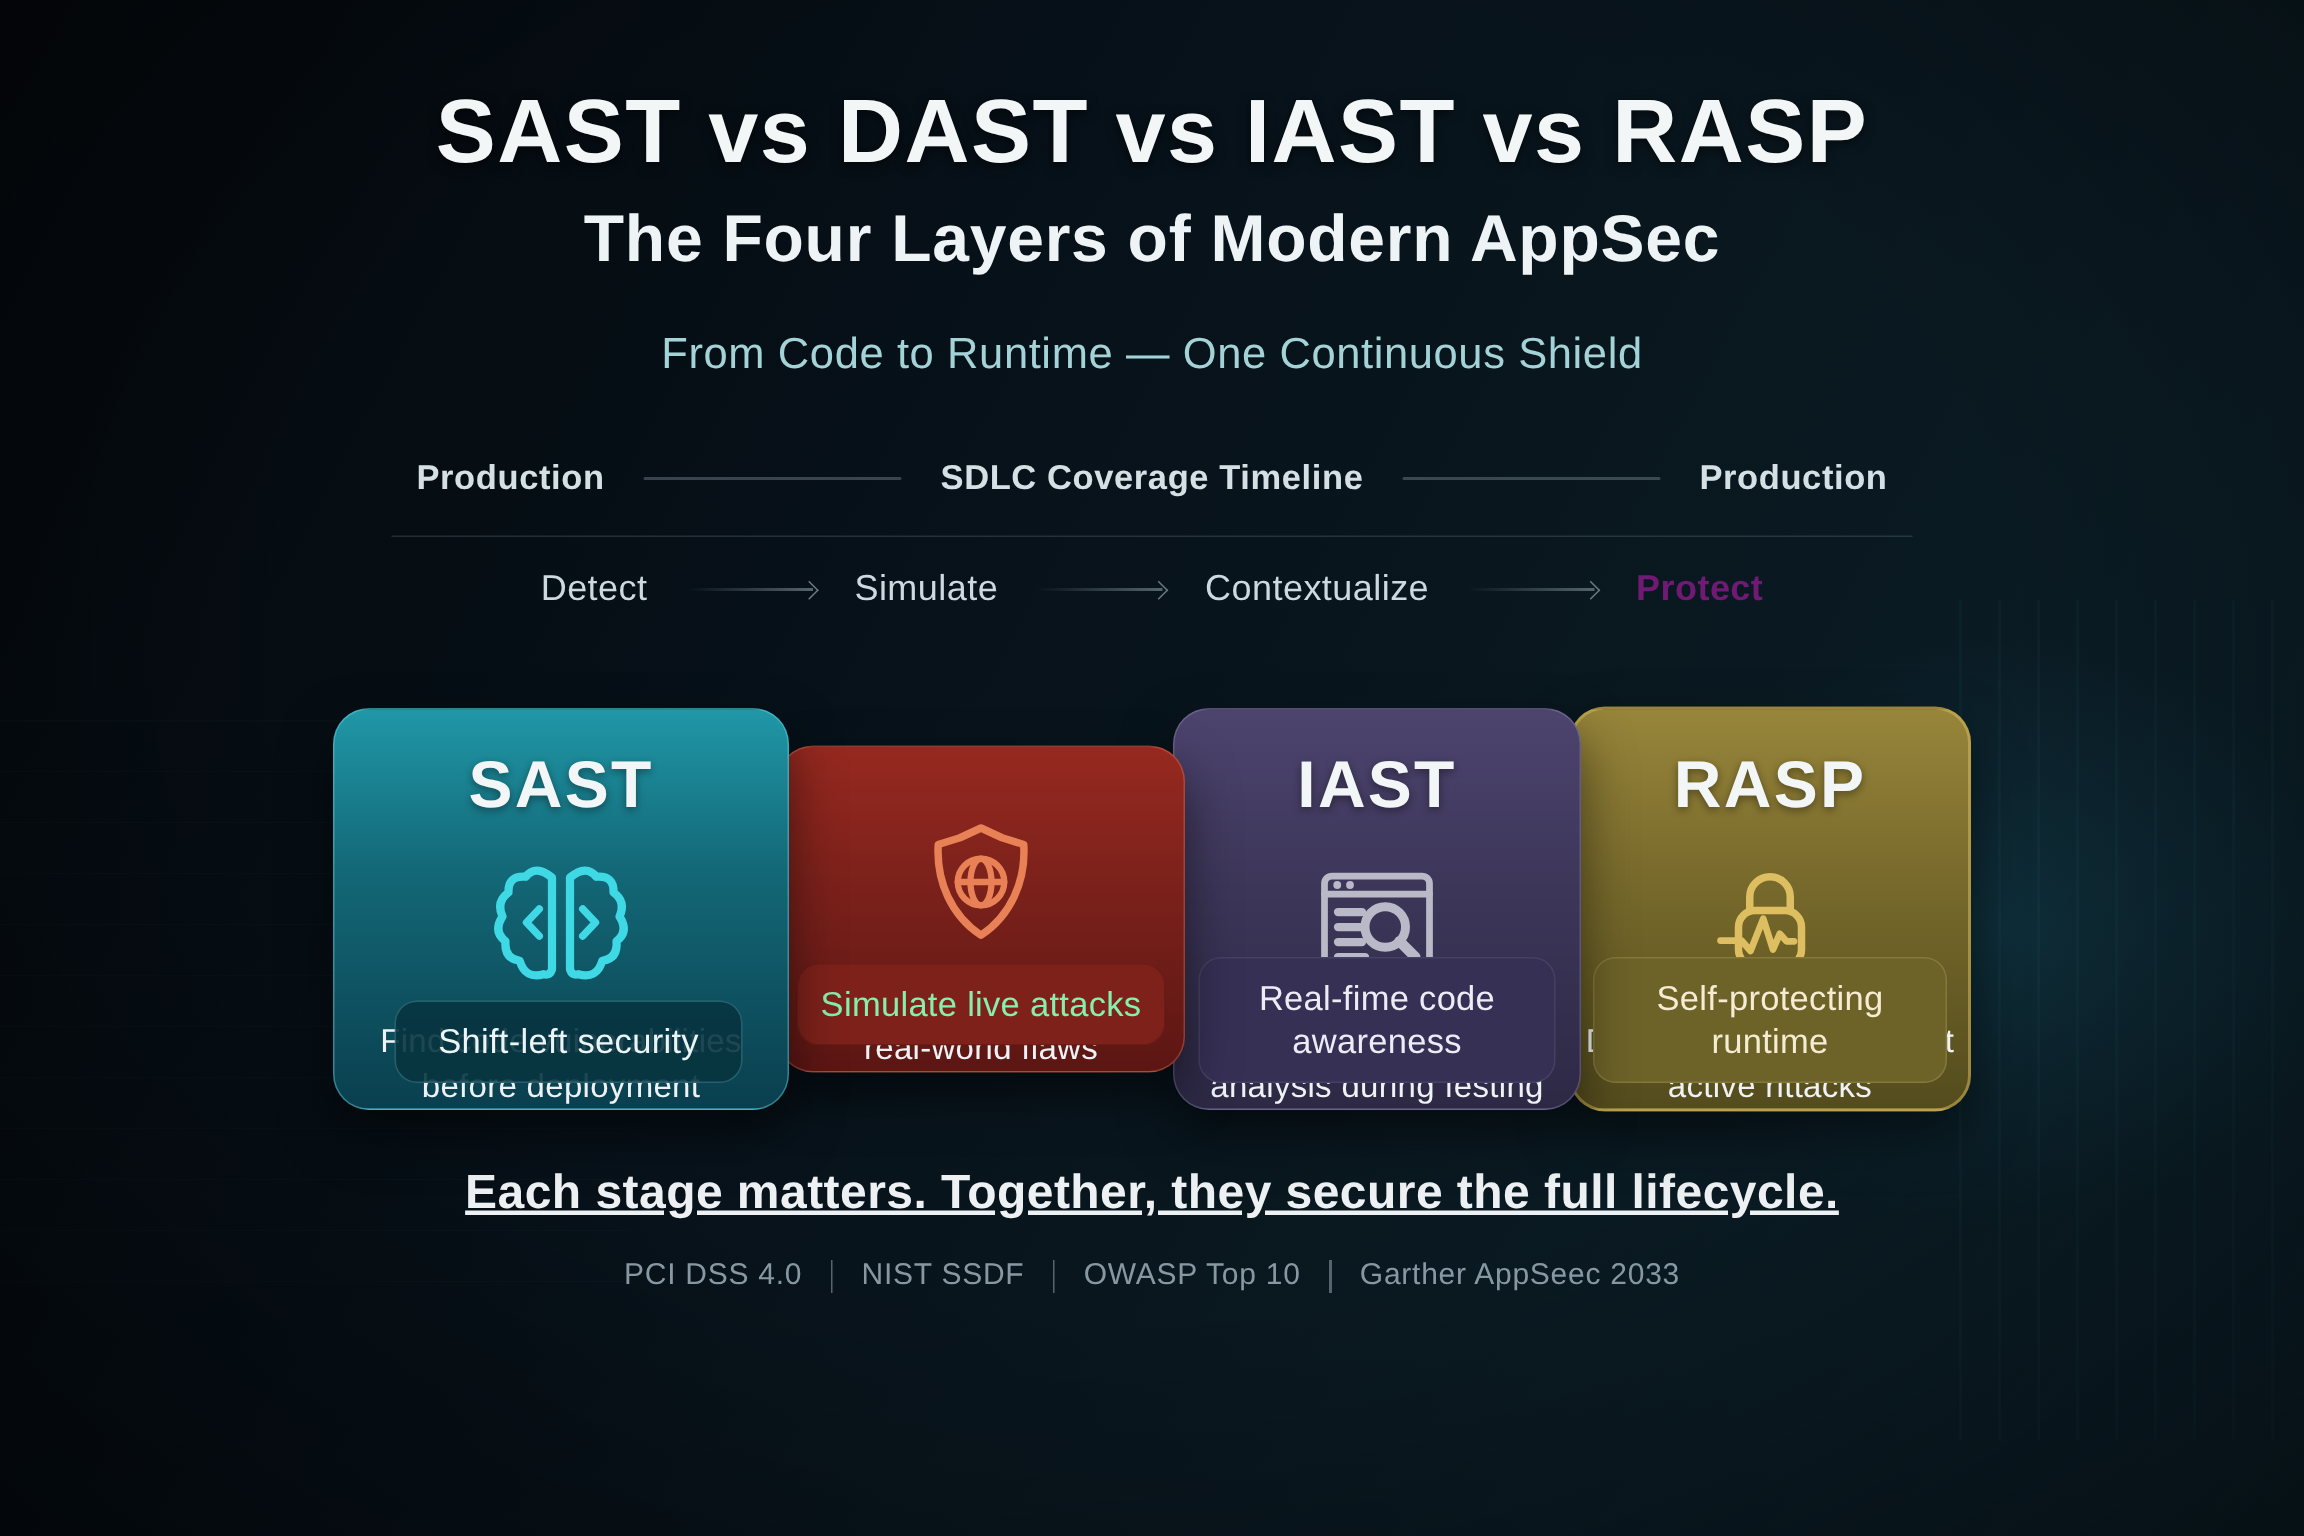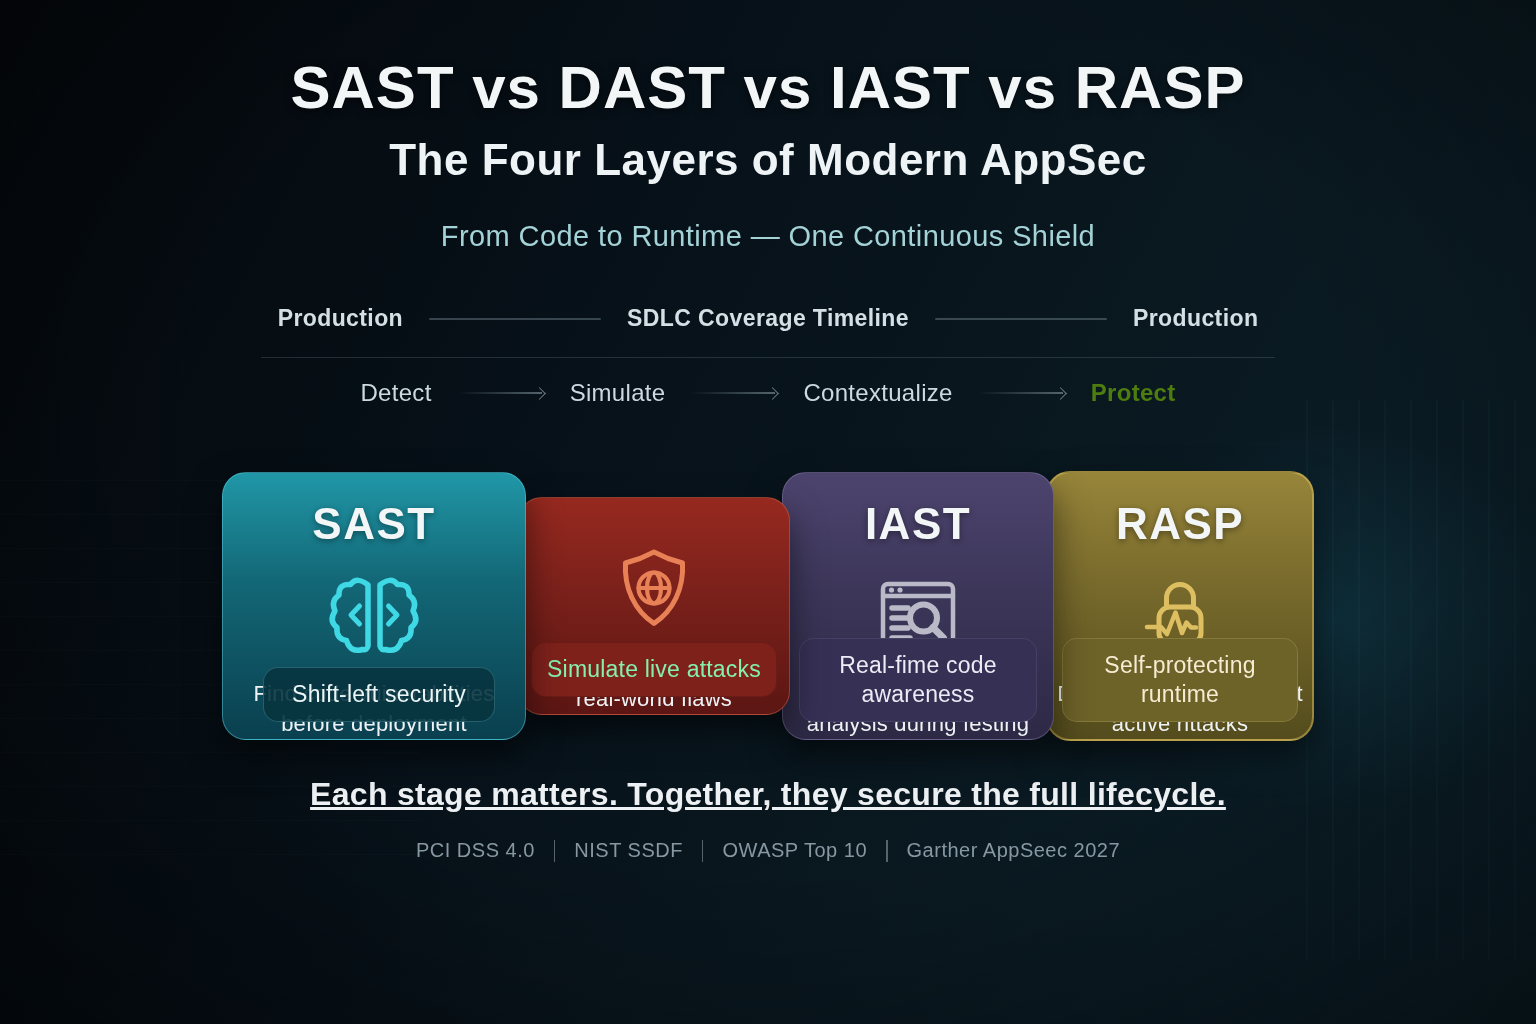--- a/index.html
+++ b/index.html
@@ -25,21 +25,21 @@
   .subtitle { font-size:44px; font-weight:700; color:#eef3f5; margin-top:16px; letter-spacing:.5px; }
   .tagline { font-size:29px; font-weight:400; color:#a3d2d7; margin-top:35px; letter-spacing:.4px; }
 
   .timeline { margin-top:52px; }
   .tl-row1 { display:flex; align-items:center; justify-content:center; gap:26px;
     font-size:23px; font-weight:700; color:#d4e0e4; letter-spacing:.4px; }
   .tl-seg { width:172px; height:2px; background:rgba(150,170,180,.35); border-radius:1px; }
   .tl-divider { width:1014px; height:1px; margin:25px auto 0; background:rgba(130,152,162,.24); }
   .tl-row2 { display:flex; align-items:center; justify-content:center; gap:26px; margin-top:21px;
     font-size:24px; color:#ccd9de; letter-spacing:.3px; }
-  .stage.gold { color:#4d7c0f; font-weight:700; }
+  .stage.gold { color:#701a75; font-weight:700; }
   .connector { display:flex; align-items:center; width:86px; }
   .c-line { flex:1; height:1.5px; background:linear-gradient(90deg, transparent, #54646d); }
   .chev { width:9px; height:9px; border-top:1.8px solid #6b7b84; border-right:1.8px solid #6b7b84;
     transform:rotate(45deg); margin-left:-7px; flex:none; }
 
   .cards { display:flex; justify-content:center; align-items:center; margin-top:29px; height:340px; }
   .card { position:relative; border-radius:24px; text-align:center; padding-top:26px;
     box-shadow:0 16px 34px rgba(0,0,0,.5); }
   .card + .card { margin-left:-8px; }
   .card-sast { width:304px; z-index:4;
@@ -203,17 +203,17 @@
 
   <footer>
     <div class="statement">Each stage matters. Together, they secure the full lifecycle.</div>
     <div class="standards">
       <span>PCI DSS 4.0</span>
       <span class="std-sep"></span>
       <span>NIST SSDF</span>
       <span class="std-sep"></span>
       <span>OWASP Top 10</span>
       <span class="std-sep"></span>
-      <span>Garther AppSeec 2027</span>
+      <span>Garther AppSeec 2033</span>
     </div>
   </footer>
 
 </div>
 
 </body></html>

